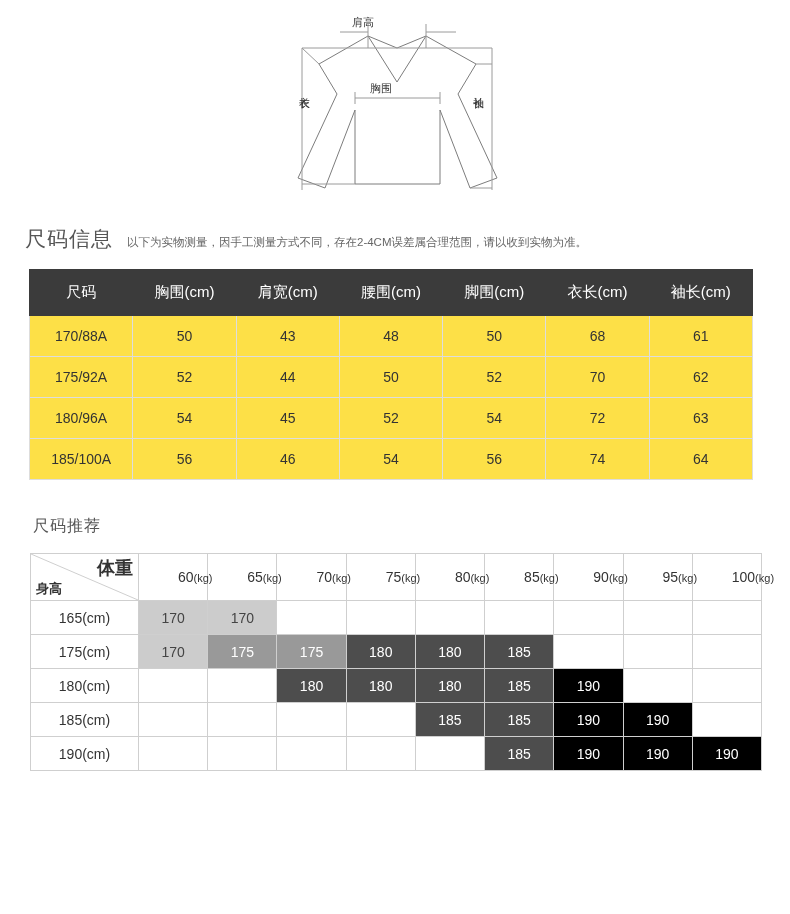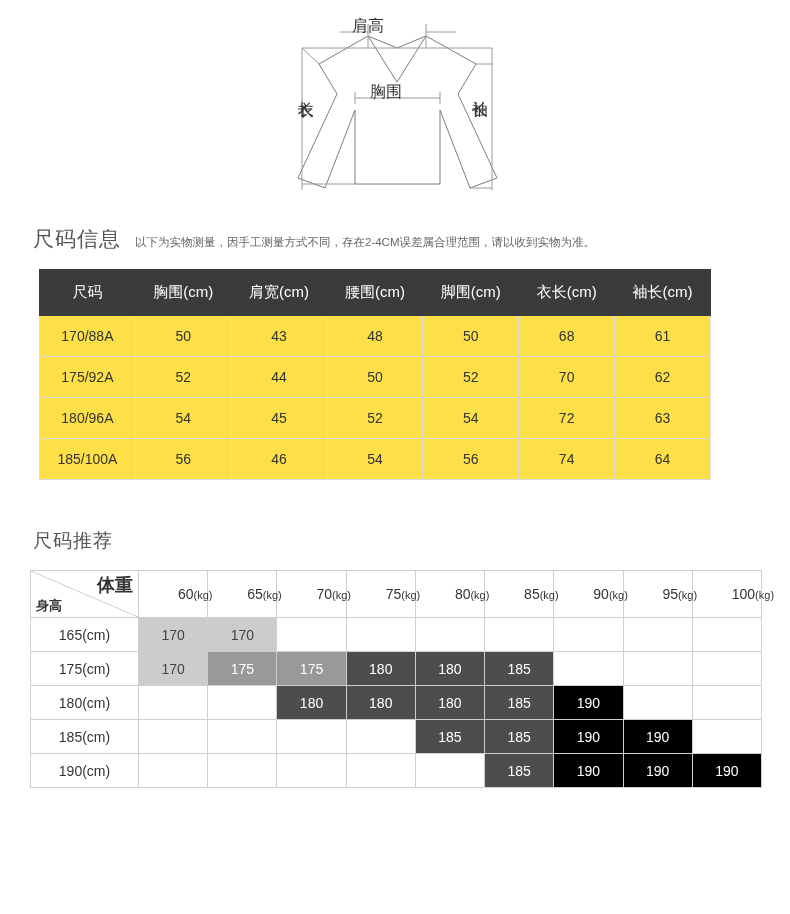--- a/index.html
+++ b/index.html
@@ -25,59 +25,59 @@
   .diagram {
     position: absolute;
     left: 280px;
     top: 18px;
     width: 235px;
     height: 175px;
   }
   .diagram svg { display: block; }
   .dim-label {
     position: absolute;
-    font-size: 16px;
+    font-size: 11px;
     color: #333;
-    font-family: Liberation Serif, serif;
+    font-family: Liberation Mono, monospace;
     line-height: 1.05;
     white-space: nowrap;
   }
   .dim-label.vertical {
     writing-mode: vertical-rl;
     white-space: nowrap;
   }
   #lbl-shoulder { left: 352px; top: 18px; }
   #lbl-chest    { left: 370px; top: 84px; }
   #lbl-length   { left: 297px; top: 88px; }
   #lbl-sleeve   { left: 471px; top: 88px; }
 
   
   .section-head {
-    padding-left: 33px;
+    padding-left: 25px;
     display: flex;
     align-items: baseline;
   }
   .section-head .title {
     font-size: 21px;
     color: #555;
     letter-spacing: 1px;
     font-family: "Liberation Sans", sans-serif;
   }
   .section-head .note {
     font-size: 11.5px;
     color: #666;
     margin-left: 14px;
     letter-spacing: 0px;
   }
 
   
   .size-table {
-    margin: 16px 0 0 39px;
+    margin: 16px 0 0 29px;
     border-collapse: collapse;
-    width: 672px;
+    width: 724px;
     table-layout: fixed;
   }
   .size-table th {
     background: #3b3b3b;
     color: #ffffff;
     font-size: 15px;
     font-weight: normal;
     height: 43px;
     border: 1px solid #3b3b3b;
     text-align: center;
@@ -87,22 +87,22 @@
     border: 1px solid #dddddd;
     text-align: center;
     font-size: 14px;
     color: #333;
     background: #fde047;
   }
   .size-table td:first-child { color: #333; }
 
   
   .rec-head {
-    margin: 48px 0 0 33px;
-    font-size: 19px;
+    margin: 36px 0 0 33px;
+    font-size: 16px;
     color: #555;
     letter-spacing: 1px;
   }
 
   
   .rec-table {
     margin: 16px 0 0 30px;
     border-collapse: collapse;
     width: 732px;
     table-layout: fixed;

